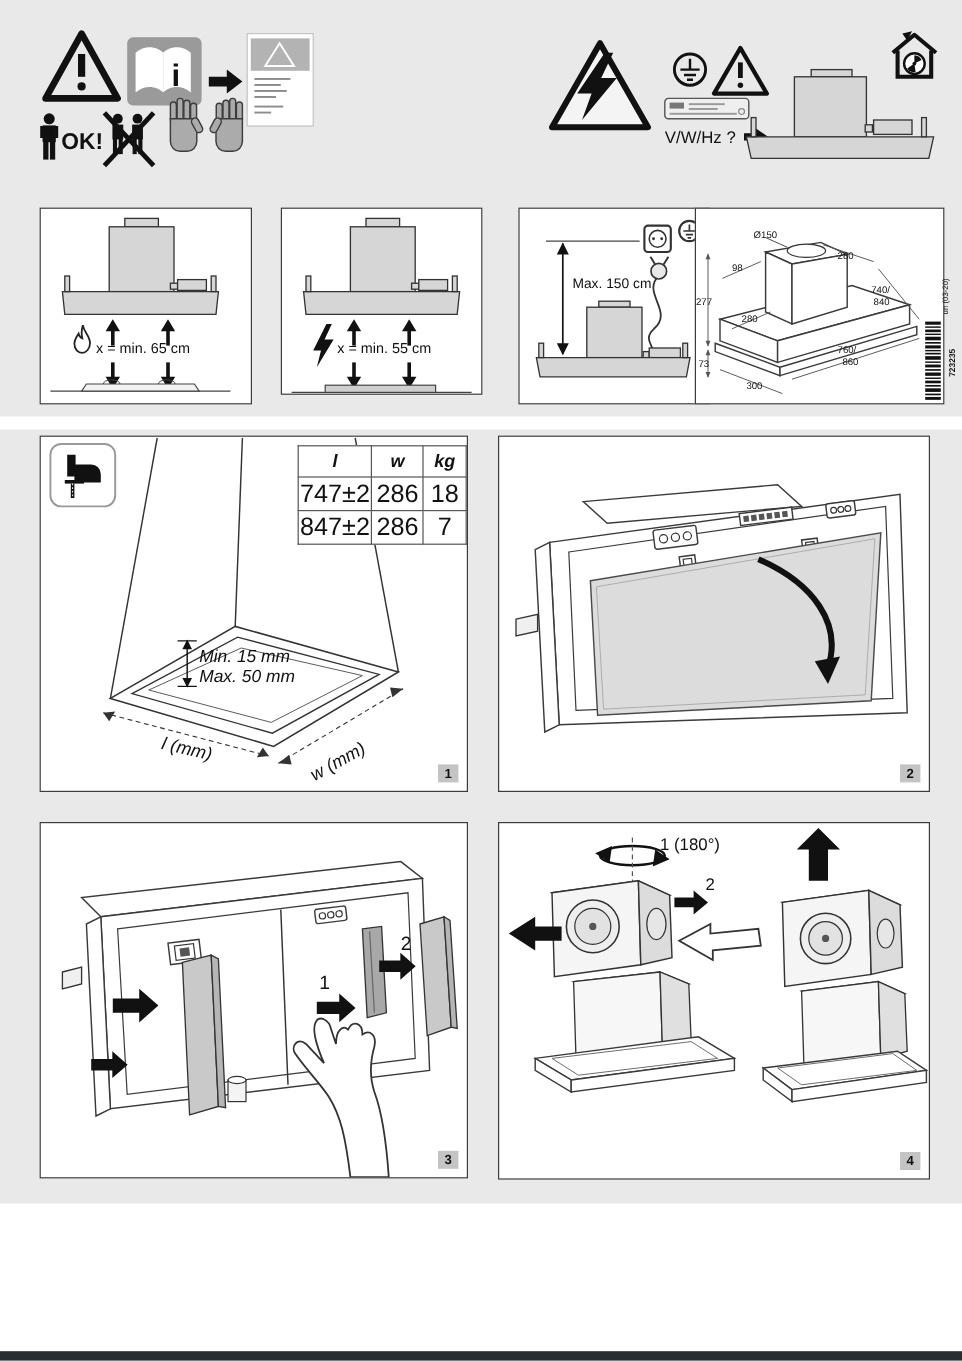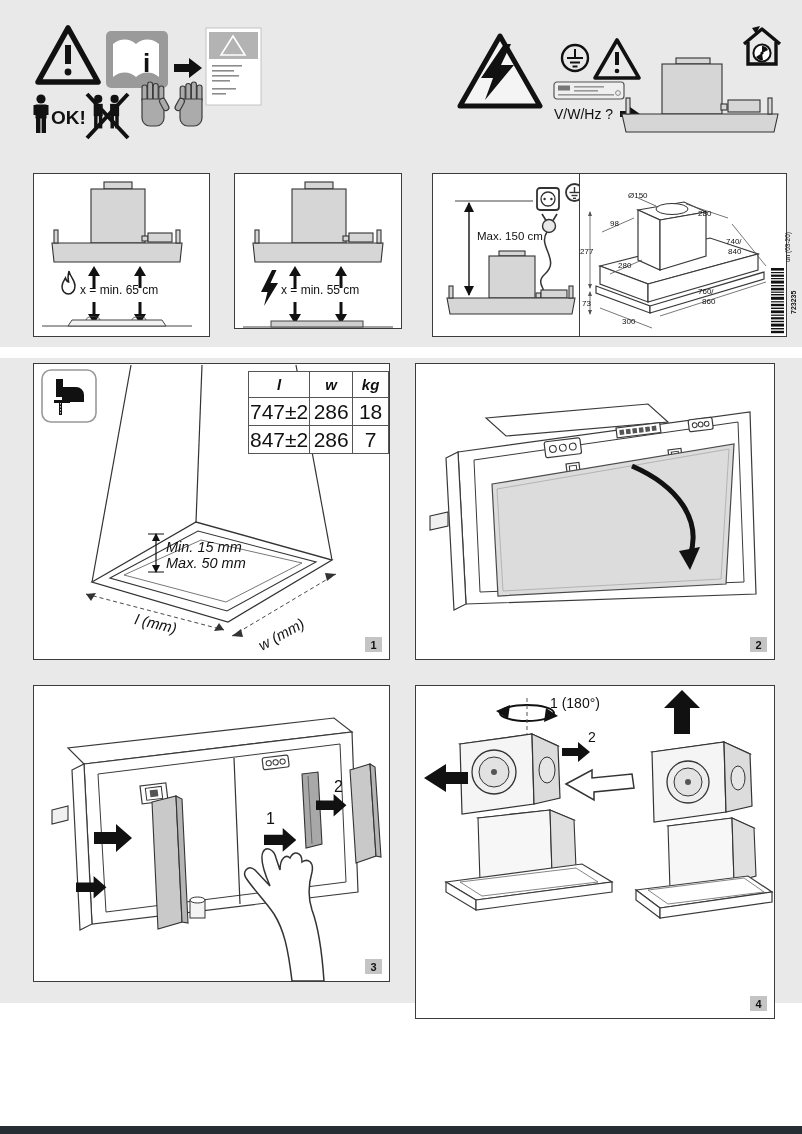--- a/index.html
+++ b/index.html
@@ -489,21 +489,21 @@
       <text x="300" y="106" font-size="16">2</text>
       <polygon transform="translate(282,108) scale(0.8)" points="0,8 22,8 22,0 38,14 22,28 22,20 0,20" fill="#111"></polygon>
       <g>
         <polygon points="316,84 336,78 342,170 322,177" fill="#c9c9c9" stroke="#333" stroke-width="1.1"></polygon>
         <polygon points="336,78 341,81 347,171 342,170" fill="#b5b5b5" stroke="#333" stroke-width="1.1"></polygon>
       </g>
     </svg>
     <div class="badge">3</div>
   </div>
 
-  <div class="panel" style="left:415px;top:685px;width:360px;height:334px">
+  <div class="panel" style="left:415px;top:685px;width:360px;height:298px">
     <svg width="358" height="295" viewBox="0 0 358 295">
       <g>
         <ellipse cx="111" cy="27" rx="27" ry="8" fill="none" stroke="#111" stroke-width="2"></ellipse>
         <polygon points="80,25 94,19 92,33" fill="#111"></polygon>
         <polygon points="142,30 128,36 130,22" fill="#111"></polygon>
         <line x1="111" y1="12" x2="111" y2="56" stroke="#555" stroke-width="1" stroke-dasharray="4 3"></line>
       </g>
       <text x="134" y="22" font-size="14">1 (180°)</text>
       <text x="172" y="56" font-size="14">2</text>
       <polygon transform="translate(146,56)" points="0,6 16,6 16,0 28,10 16,20 16,14 0,14" fill="#111"></polygon>

